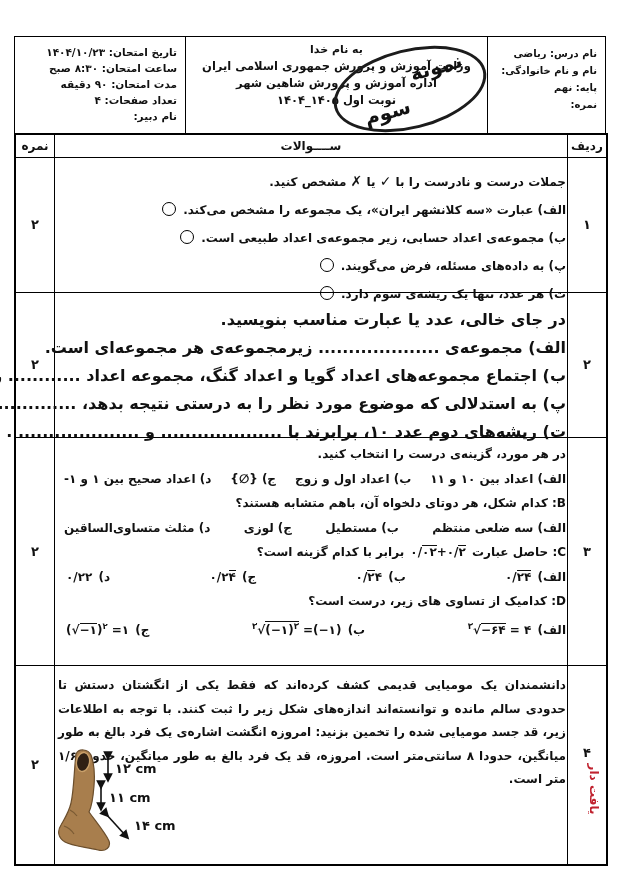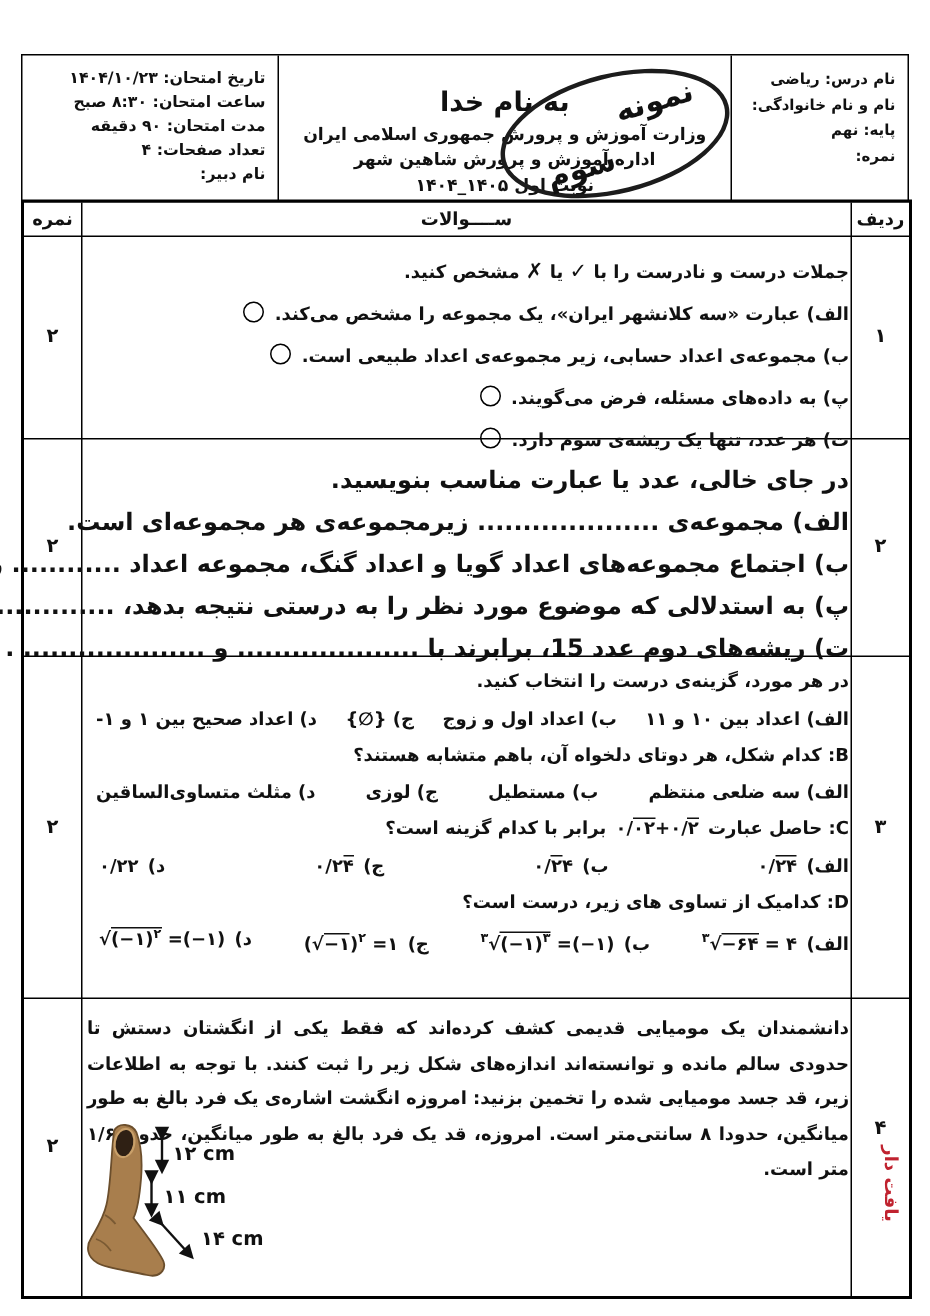--- a/index.html
+++ b/index.html
@@ -5,21 +5,21 @@
   html,body{margin:0;padding:0;}
   body{width:620px;height:877px;background:#ffffff;font-family:"DejaVu Sans",sans-serif;color:#111;}
   .page{position:relative;width:620px;height:877px;background:#fff;overflow:hidden;font-weight:bold;}
 
   
   .hdr{position:absolute;left:14px;top:36px;width:590px;height:97px;border:1.6px solid #000;direction:rtl;display:flex;}
   .hdr-cell{padding:5px 8px;box-sizing:border-box;}
   .hdr-right{width:118px;border-left:1.6px solid #000;font-size:10px;}
   .hdr-right div{margin-top:6px;}
   .hdr-center{flex:1;text-align:center;font-size:11.5px;border-left:1.6px solid #000;}
-  .hdr-center .bism{font-size:18px;margin-top:16px;}
+  .hdr-center .bism{font-size:11px;margin-top:1px;}
   .hdr-center div{margin-top:3px;}
   .hdr-left{width:170px;font-size:10.5px;text-align:right;}
   .hdr-left div{margin-top:4px;}
 
   
   .stamp{position:absolute;left:332px;top:49px;width:150px;height:74px;border:3px solid #1c1c1c;border-radius:50%;transform:rotate(-14deg);z-index:5;background:transparent;}
   .stamp .s1{position:absolute;right:18px;top:10px;font-size:20px;transform:rotate(-2deg);}
   .stamp .s2{position:absolute;left:24px;bottom:8px;font-size:20px;transform:rotate(-2deg);}
 
   
@@ -119,21 +119,21 @@
       <div class="qline"><span>ب) مجموعه‌ی اعداد حسابی، زیر مجموعه‌ی اعداد طبیعی است.</span><span class="circle"></span></div>
       <div class="qline"><span>پ) به داده‌های مسئله، فرض می‌گویند.</span><span class="circle"></span></div>
       <div class="qline"><span>ت) هر عدد، تنها یک ریشه‌ی سوم دارد.</span><span class="circle"></span></div>
     </div>
 
     <div class="qcontent" id="q2c">
       <div class="qline">در جای خالی، عدد یا عبارت مناسب بنویسید.</div>
       <div class="qline">الف) مجموعه‌ی .................... زیرمجموعه‌ی هر مجموعه‌ای است.</div>
       <div class="qline">ب) اجتماع مجموعه‌های اعداد گویا و اعداد گنگ، مجموعه اعداد ............ را تشکیل می‌دهد.</div>
       <div class="qline">پ) به استدلالی که موضوع مورد نظر را به درستی نتیجه بدهد، .................... می‌گوییم.</div>
-      <div class="qline">ت) ریشه‌های دوم عدد 15، برابرند با .................... و .................... .</div>
+      <div class="qline">ت) ریشه‌های دوم عدد ۱۰، برابرند با .................... و .................... .</div>
     </div>
 
     <div class="qcontent" id="q3c">
       <div class="qline">در هر مورد، گزینه‌ی درست را انتخاب کنید.</div>
       <div class="optrow">
         <span class="opt">الف) اعداد بین ۱۰ و ۱۱</span>
         <span class="opt">ب) اعداد اول و زوج</span>
         <span class="opt">ج) {∅}</span>
         <span class="opt">د) اعداد صحیح بین ۱ و ۱-</span>
       </div>
@@ -153,21 +153,20 @@
         <span class="opt"><span>الف)</span> <span class="math">۰/<span class="ov">۲۴</span></span></span>
         <span class="opt"><span>ب)</span> <span class="math">۰/<span class="ov">۲</span>۴</span></span>
         <span class="opt"><span>ج)</span> <span class="math">۰/۲<span class="ov">۴</span></span></span>
         <span class="opt"><span>د)</span> <span class="math">۰/۲۲</span></span>
       </div>
       <div class="qline">D: کدامیک از تساوی های زیر، درست است؟</div>
       <div class="optrow">
         <span class="opt"><span>الف)</span> <span class="math"><sup>۳</sup>√<span class="ov">−۶۴</span> = ۴</span></span>
         <span class="opt"><span>ب)</span> <span class="math"><sup>۳</sup>√<span class="ov">(−۱)<sup>۳</sup></span> =(−۱)</span></span>
         <span class="opt"><span>ج)</span> <span class="math">(√<span class="ov">−۱</span>)<sup>۲</sup> =۱</span></span>
-        <span class="opt"><span>د)</span> <span class="math">√<span class="ov">(−۱)<sup>۲</sup></span> =(−۱)</span></span>
       </div>
     </div>
 
     <div class="qcontent" id="q4c">
       <div class="para">دانشمندان یک مومیایی قدیمی کشف کرده‌اند که فقط یکی از انگشتان دستش تا حدودی سالم مانده و توانسته‌اند اندازه‌های شکل زیر را ثبت کنند. با توجه به اطلاعات زیر، قد جسد مومیایی شده را تخمین بزنید: امروزه انگشت اشاره‌ی یک فرد بالغ به طور میانگین، حدودا ۸ سانتی‌متر است. امروزه، قد یک فرد بالغ به طور میانگین، حدودا ۱/۶ متر است.</div>
     </div>
   </div>
 
   <div class="figure">
     <svg width="180" height="112" viewBox="0 0 180 112" xmlns="http://www.w3.org/2000/svg">

